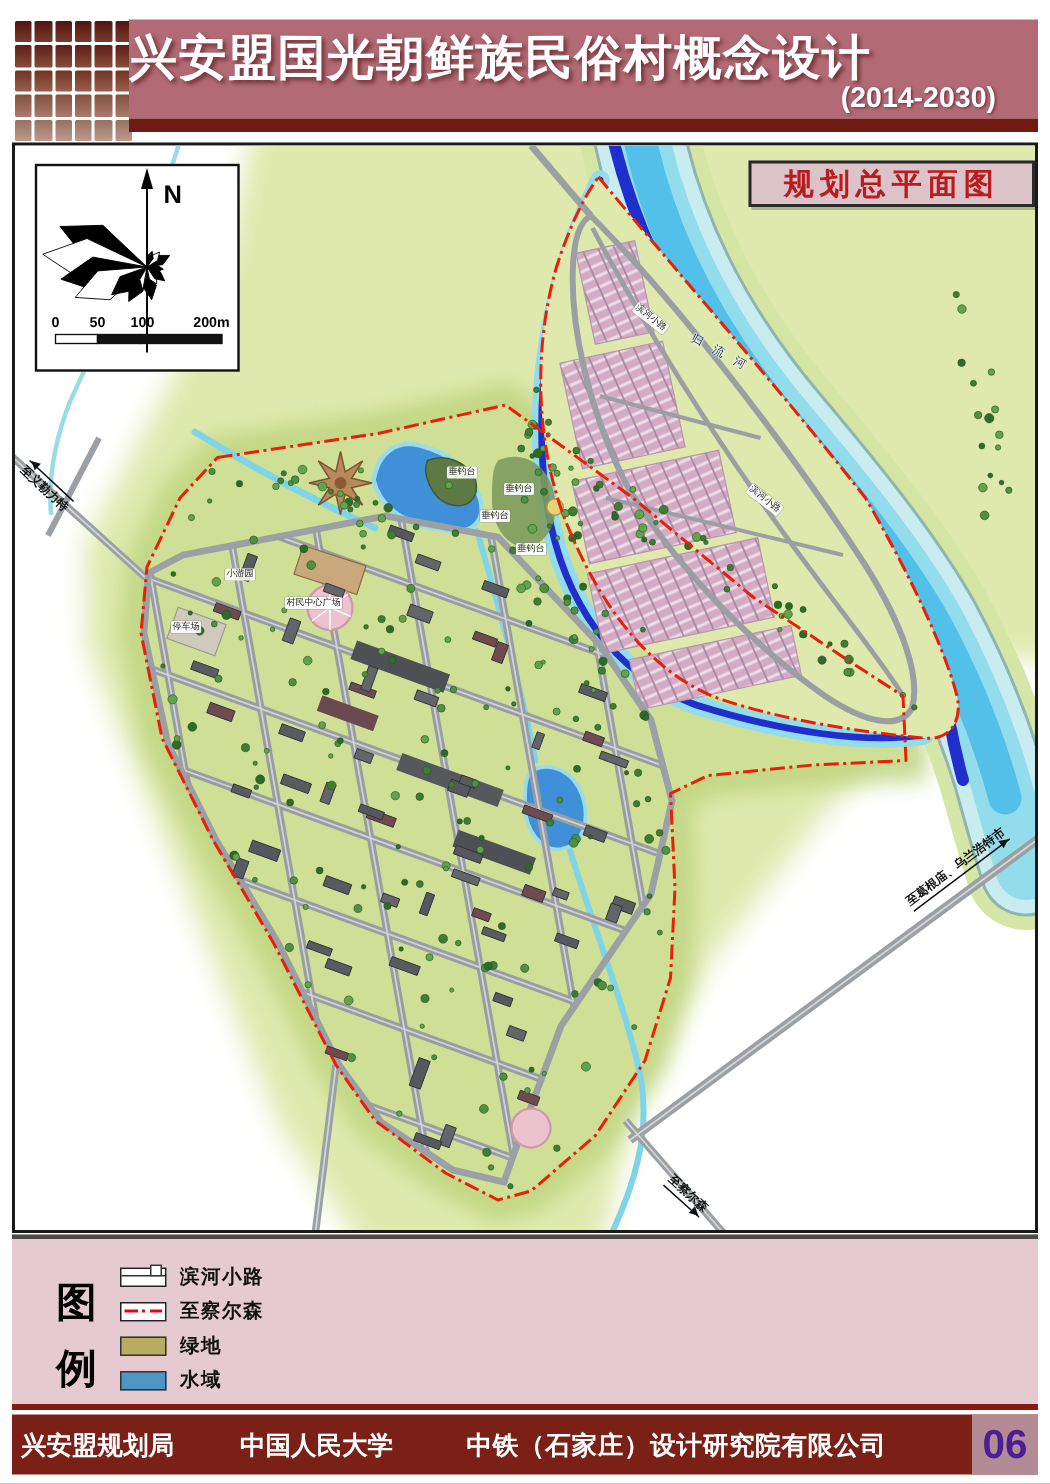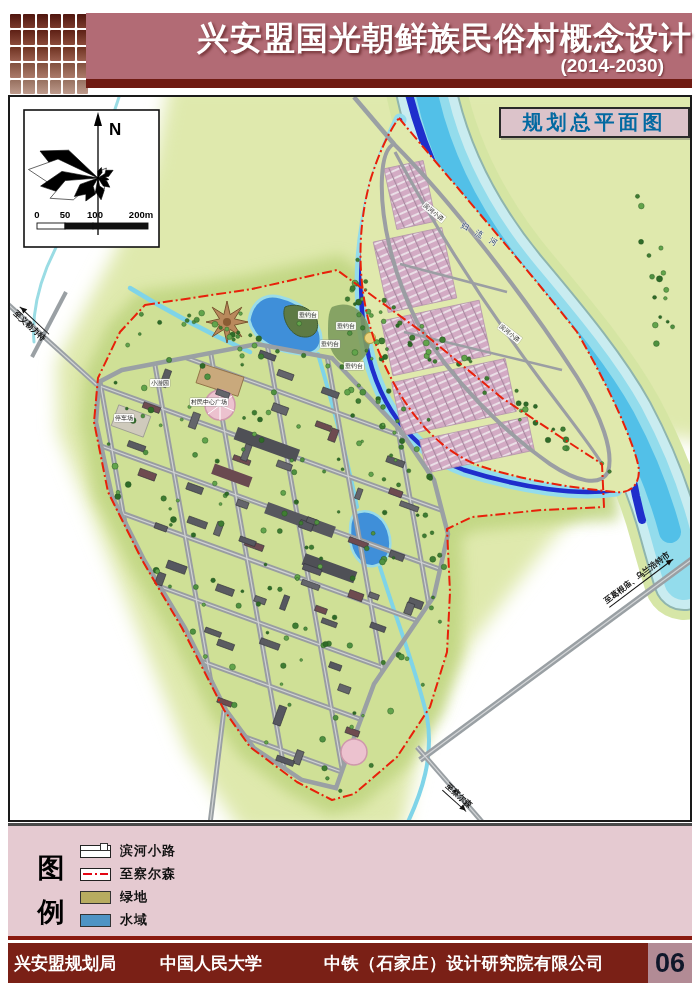--- a/index.html
+++ b/index.html
@@ -4,33 +4,33 @@
 <style>
   html,body{margin:0;padding:0;background:#ccc;}
   .page{position:relative;width:700px;height:989px;background:#fff;outline:1px solid #888;
         font-family:"Liberation Sans",sans-serif;overflow:hidden;}
   
   .logo-grid{position:absolute;left:10px;top:14px;width:78px;height:80px;display:grid;
              grid-template-columns:repeat(6,1fr);grid-template-rows:repeat(5,1fr);gap:2px;}
   .logo-grid div{border-radius:1px;}
   .header-band{position:absolute;left:86px;top:13px;width:606px;height:66px;background:#b26b75;}
   .header-strip{position:absolute;left:86px;top:79px;width:606px;height:9px;background:#6f1a12;}
-  .main-title{position:absolute;left:0;top:4px;width:100%;text-align:right;color:#fff;
+  .main-title{position:absolute;left:0;top:4px;width:100%;text-align:left;color:#fff;
               font-size:32px;font-weight:bold;letter-spacing:1px;
               text-shadow:2px 2px 3px rgba(70,10,10,.6);white-space:nowrap;}
   .sub-title{position:absolute;right:28px;bottom:2px;color:#fff;font-size:19px;font-weight:bold;
              text-shadow:1px 1px 2px rgba(70,10,10,.6);}
   
   .map-frame{position:absolute;left:8px;top:95px;width:684px;height:727px;background:#fff;
              border:2px solid #1a1a1a;box-sizing:border-box;overflow:hidden;}
   .map-frame svg{position:absolute;left:0;top:0;}
   .overlay{position:absolute;left:0;top:0;width:100%;height:100%;pointer-events:none;}
   .map-title-box{position:absolute;left:489px;top:10px;width:191px;height:31px;background:#dcc3ca;
                  border:2px solid #2a2a2a;box-sizing:border-box;display:flex;align-items:center;
-                 justify-content:center;font-size:20px;font-weight:bold;color:#0369a1;
+                 justify-content:center;font-size:20px;font-weight:bold;color:#b91c1c;
                  letter-spacing:4px;box-shadow:2px 2px 0 rgba(80,80,80,.35);}
   .mlabel{position:absolute;font-size:6px;line-height:8px;color:#222;background:rgba(255,255,255,.9);
           padding:0 1px;border-radius:1px;white-space:nowrap;transform-origin:left top;
           box-shadow:0 0 0 .4px rgba(130,130,130,.6);}
   .river-label{position:absolute;font-size:8px;letter-spacing:8px;color:#223a66;background:none;
                transform-origin:left top;white-space:nowrap;
                text-shadow:0 0 2px #fff,0 0 2px #fff,0 0 1px #fff;}
   .edge-label{position:absolute;font-size:8px;font-weight:bold;color:#111;white-space:nowrap;
               transform-origin:left center;}
   .aline{display:block;height:0;border-top:1.2px solid #111;position:relative;margin:1px 0;}
@@ -53,22 +53,22 @@
      background:repeating-linear-gradient(90deg,#e30613 0 9px,transparent 9px 12px,#e30613 12px 14px,transparent 14px 17px);
      height:2px;}
   .sym-green{background:#b7ac60;border:1.3px solid #333;}
   .sym-water{background:#4e94c4;border:1.3px solid #333;}
   .legend-label{font-size:13px;font-weight:bold;color:#111;letter-spacing:1px;}
   
   .footer-bar{position:absolute;left:8px;top:943px;width:684px;height:40px;background:#7a2016;
               display:flex;align-items:center;color:#fff;font-weight:bold;font-size:17px;}
   .footer-bar .o1{margin-left:6px;}
   .footer-bar .o2{margin-left:44px;}
-  .footer-bar .o3{margin-left:62px;letter-spacing:.5px;}
-  .page-num{margin-left:auto;width:44px;height:40px;background:#b28b95;color:#0f172a;font-size:27px;
+  .footer-bar .o3{margin-left:49px;letter-spacing:.5px;}
+  .page-num{margin-left:auto;width:44px;height:40px;background:#b28b95;color:#4c1d95;font-size:27px;
             font-weight:bold;display:flex;align-items:center;justify-content:center;}
   svg text{font-family:"Liberation Sans",sans-serif;}
 </style>
 </head>
 <body>
 
 <div class="page">
 
   <div class="logo-grid" id="logo">
       <div style="background: linear-gradient(rgb(79, 21, 14), rgb(122, 58, 44));"></div>

